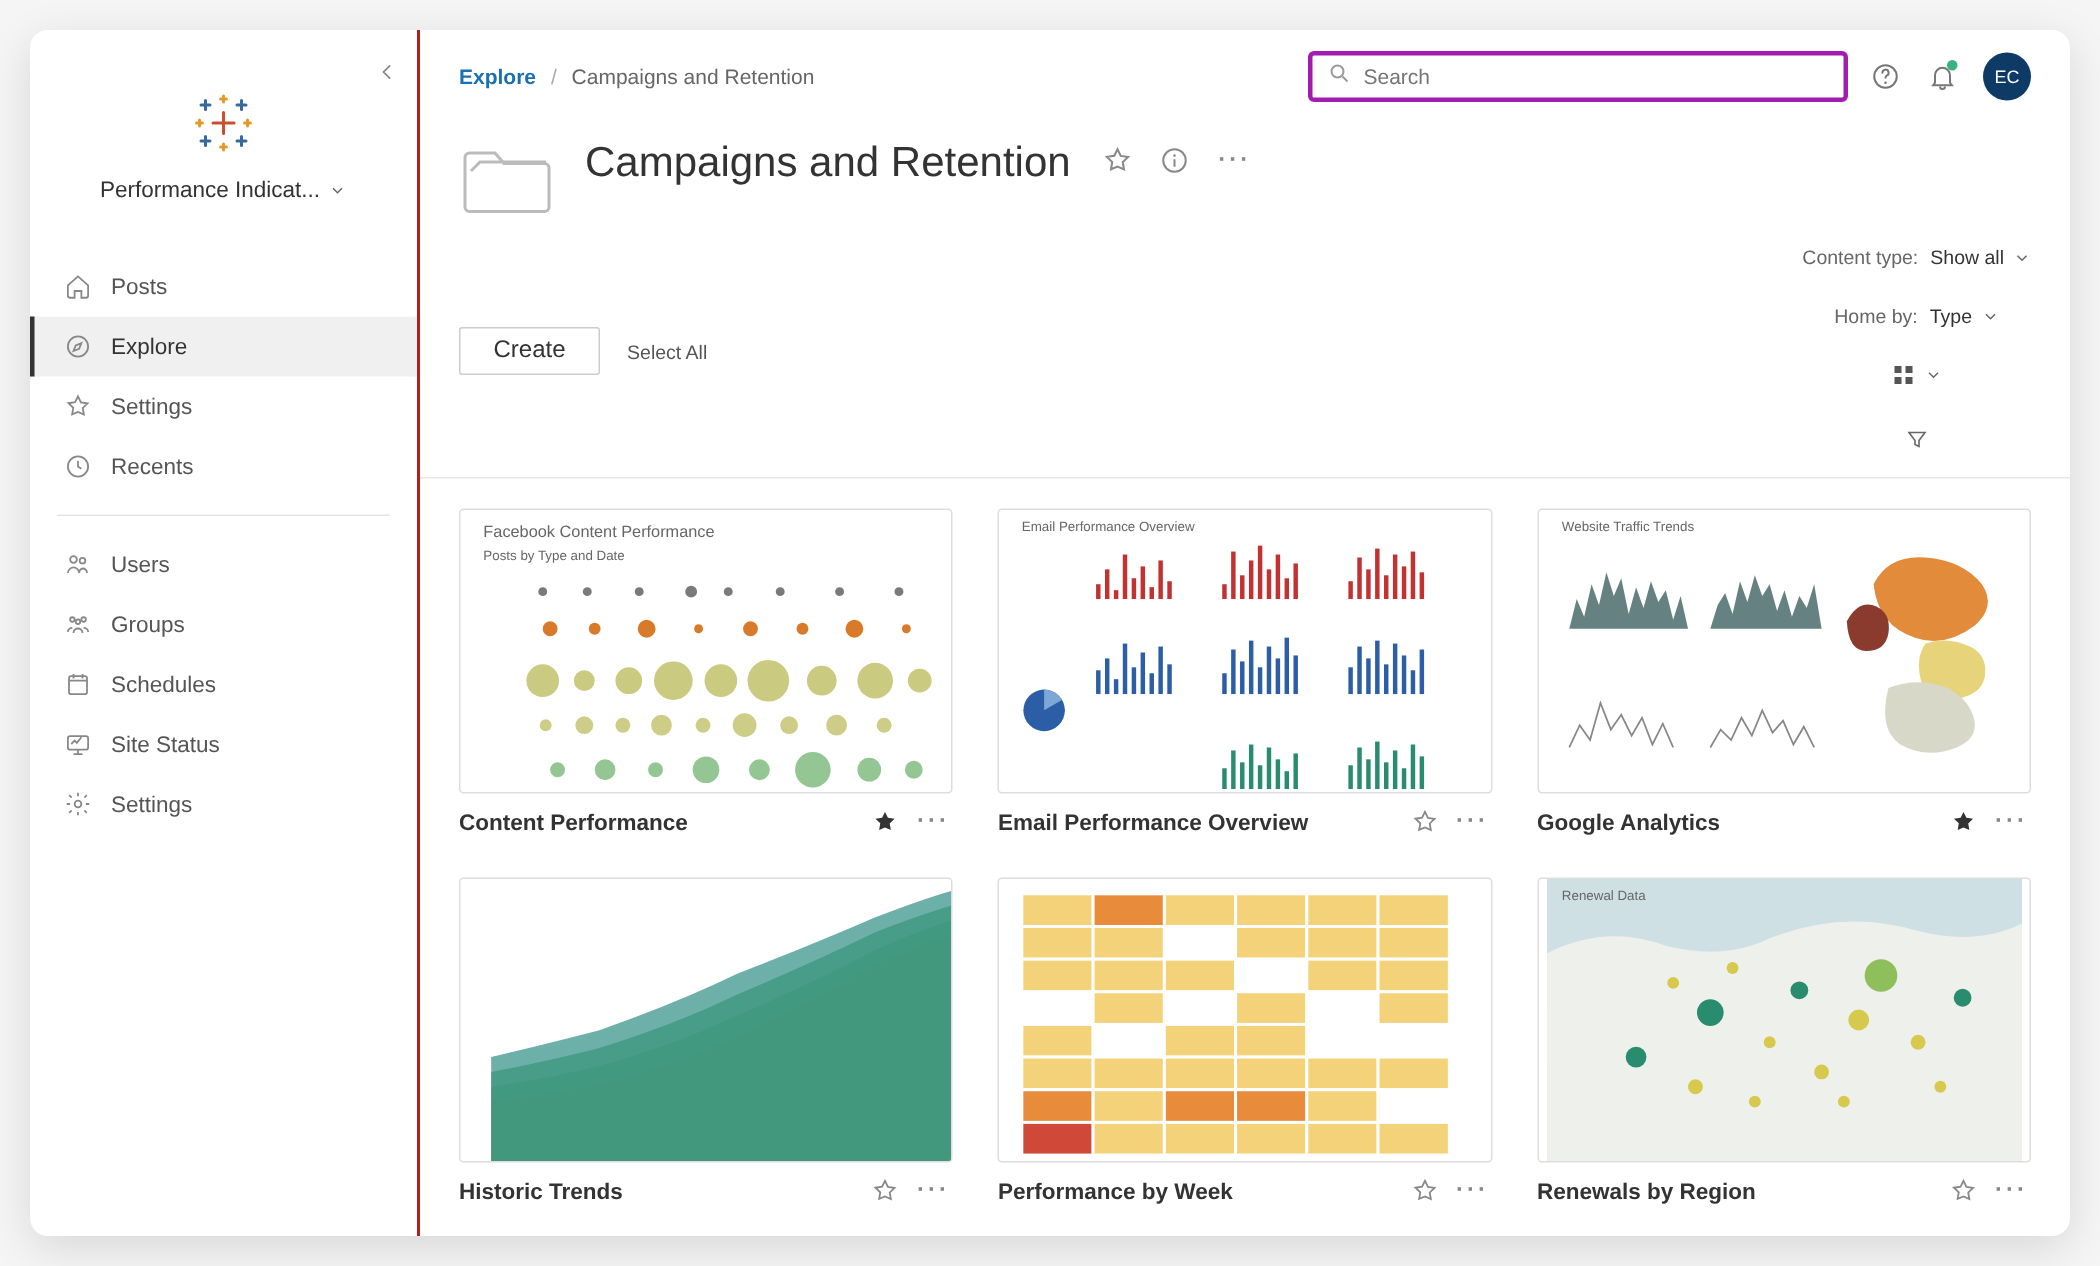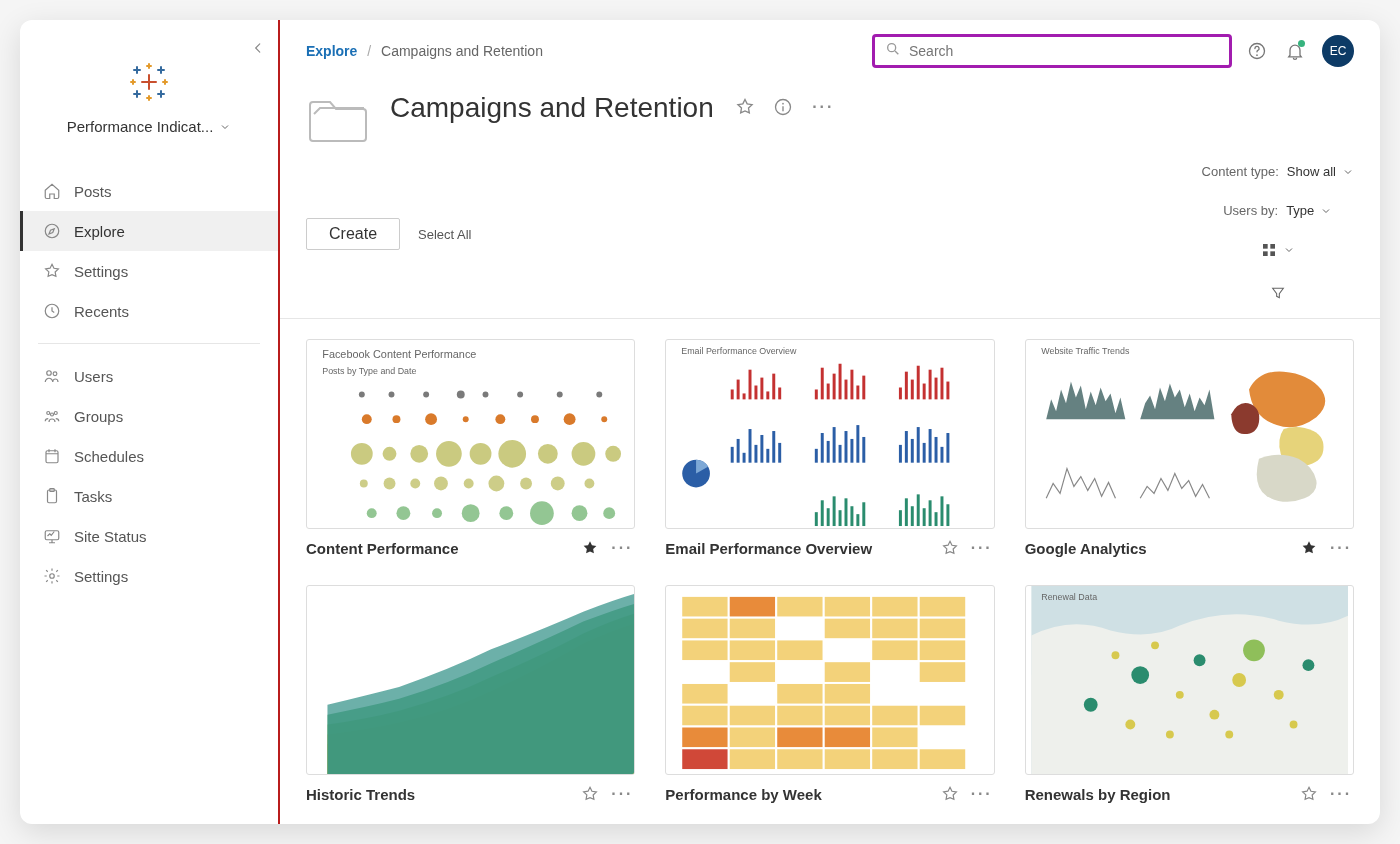--- a/index.html
+++ b/index.html
@@ -247,29 +247,20 @@
             <svg viewBox="0 0 24 24">
               <rect x="4" y="5" width="16" height="16" rx="2"></rect>
               <path d="M4 9h16M8 3v4M16 3v4"></path>
             </svg>
           </span>
         <span>Schedules</span>
       </div>
       <div class="nav-item">
         <span class="nav-icon">
             <svg viewBox="0 0 24 24">
-              <rect x="6" y="4" width="12" height="17" rx="2"></rect>
-              <rect x="9" y="2" width="6" height="4" rx="1"></rect>
-            </svg>
-          </span>
-        <span>Tasks</span>
-      </div>
-      <div class="nav-item">
-        <span class="nav-icon">
-            <svg viewBox="0 0 24 24">
               <rect x="3" y="5" width="18" height="12" rx="2"></rect>
               <path d="M8 21h8M12 17v4M6 12l3-3 2 2 4-5"></path>
             </svg>
           </span>
         <span>Site Status</span>
       </div>
       <div class="nav-item">
         <span class="nav-icon">
             <svg viewBox="0 0 24 24">
               <circle cx="12" cy="12" r="3"></circle>
@@ -350,21 +341,21 @@
       <span class="linklike">Select All</span>
       <div class="toolbar-right">
         <div class="dropdown">
           <span class="label">Content type:</span>
           <span>Show all</span>
           <svg class="chev" viewBox="0 0 24 24">
               <path d="M6 9l6 6 6-6" stroke="#666" stroke-width="2" fill="none"></path>
             </svg>
         </div>
         <div class="dropdown">
-          <span class="label">Users by:</span>
+          <span class="label">Home by:</span>
           <span>Type</span>
           <svg class="chev" viewBox="0 0 24 24">
               <path d="M6 9l6 6 6-6" stroke="#666" stroke-width="2" fill="none"></path>
             </svg>
         </div>
         <div class="dropdown">
           <svg width="16" height="16" viewBox="0 0 24 24">
               <rect x="3" y="3" width="7" height="7" fill="#555"></rect>
               <rect x="14" y="3" width="7" height="7" fill="#555"></rect>
               <rect x="3" y="14" width="7" height="7" fill="#555"></rect>

